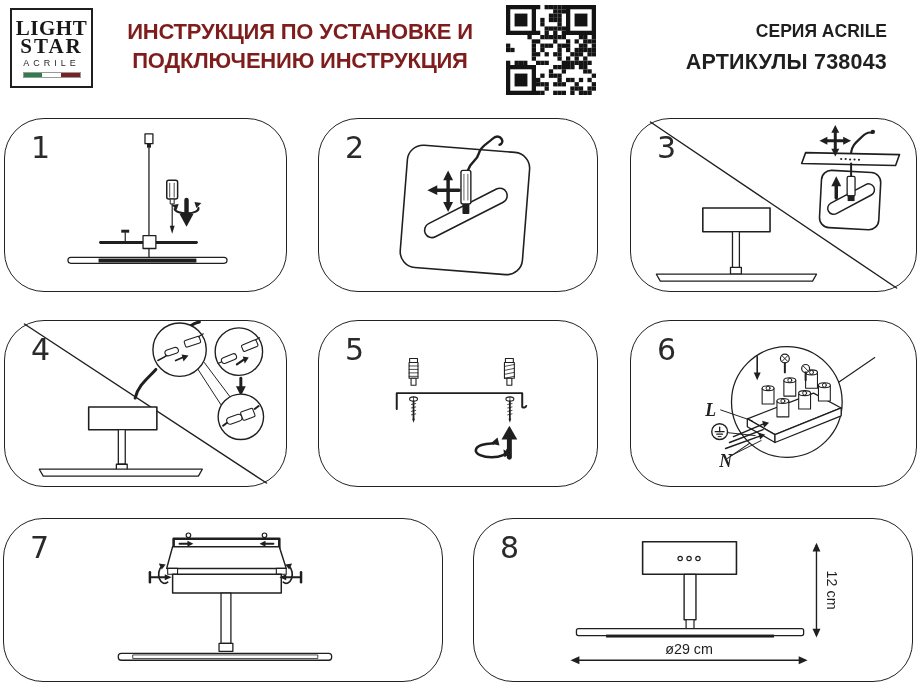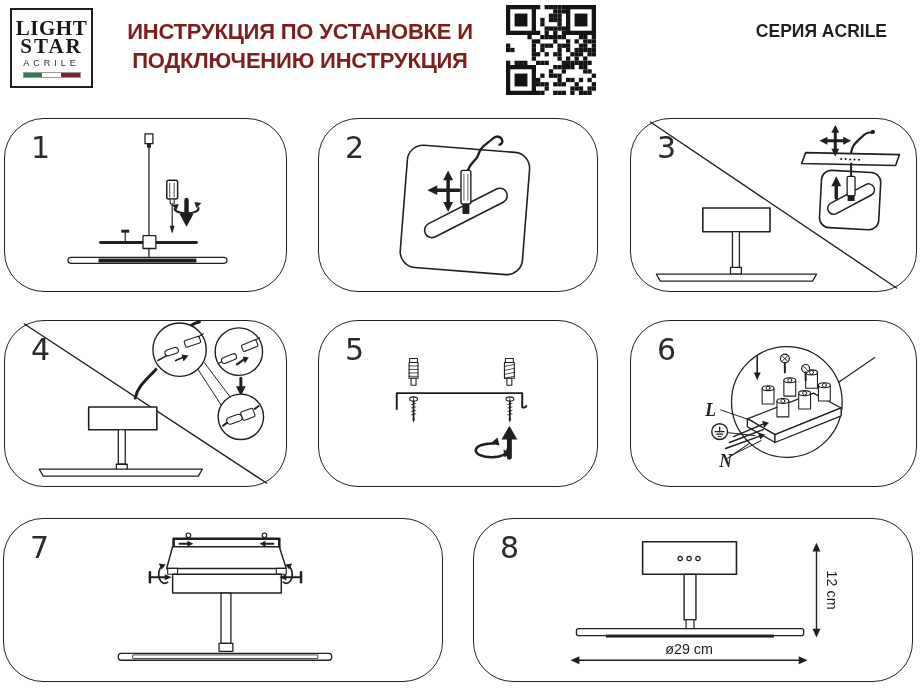--- a/index.html
+++ b/index.html
@@ -208,20 +208,21 @@
       <rect x="48" y="80" width="4" height="4" fill="#141414"></rect>
       <rect x="52" y="80" width="4" height="4" fill="#141414"></rect>
       <rect x="60" y="80" width="4" height="4" fill="#141414"></rect>
       <rect x="68" y="80" width="4" height="4" fill="#141414"></rect>
       <rect x="72" y="80" width="4" height="4" fill="#141414"></rect>
       <rect x="76" y="80" width="4" height="4" fill="#141414"></rect>
     </svg>
 
   <div class="right-head">
     <div class="series">СЕРИЯ ACRILE</div>
+    <div class="articles">АРТИКУЛЫ 738043</div>
   </div>
 
   <div class="panel" id="p1">
     <span class="num">1</span>
     <svg viewBox="0 0 283 174">
       <g>
         <rect class="w" x="141" y="15" width="8" height="10" stroke-width="1.3"></rect>
         <rect class="f" x="143" y="25" width="4" height="4"></rect>
         <line class="s" x1="145" y1="29" x2="145" y2="141" stroke-width="1.3"></line>
       </g>

